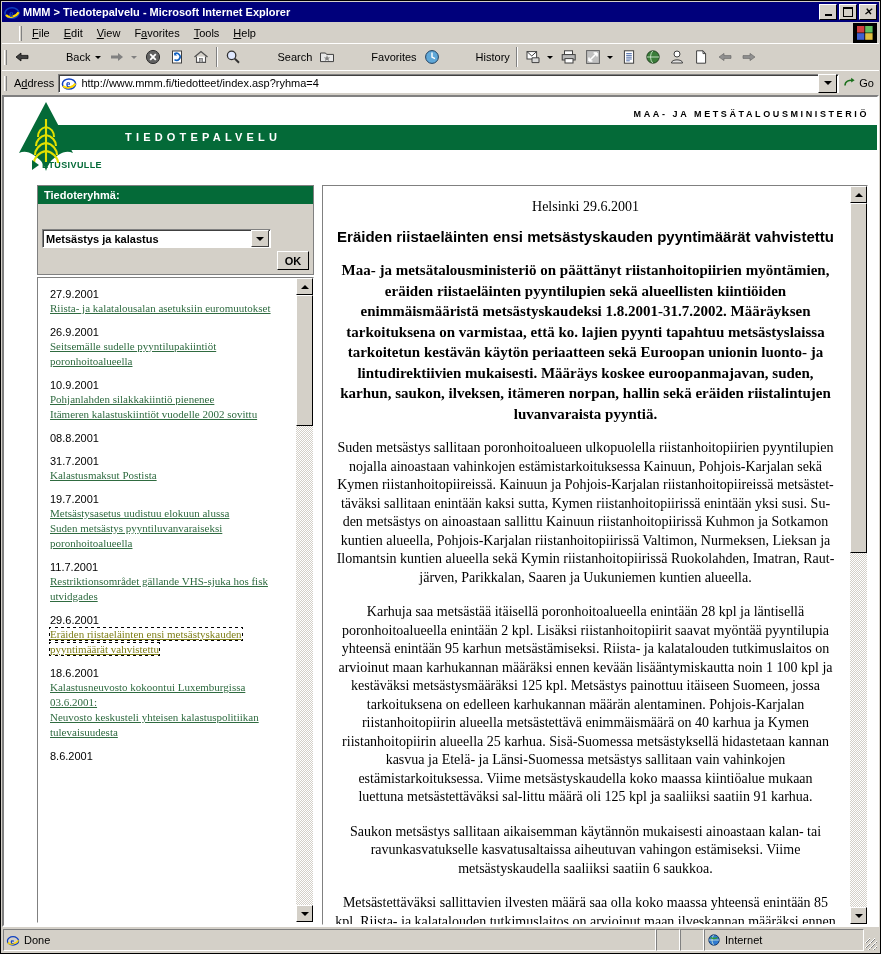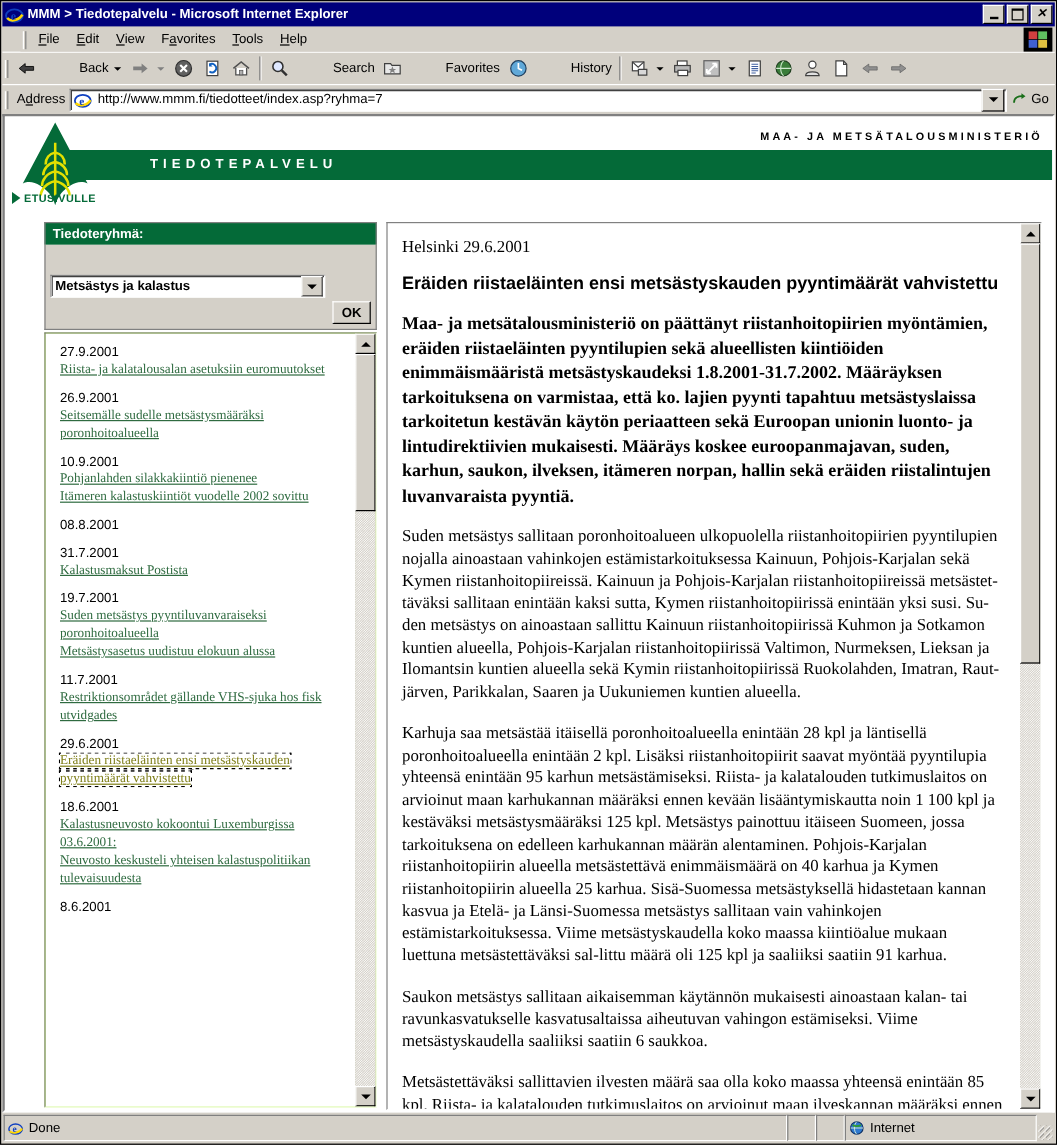--- a/index.html
+++ b/index.html
@@ -158,21 +158,21 @@
     position:absolute;left:68px;top:6px;
     color:#fff;font-weight:bold;font-size:11px;letter-spacing:4.2px;
     font-family:"Liberation Sans",sans-serif;
   }
   .ministry{
     position:absolute;right:8px;top:12px;
     color:#000;font-weight:bold;font-size:9px;letter-spacing:2.6px;
     font-family:"Liberation Sans",sans-serif;
   }
   .etusivulle{
-    position:absolute;left:6px;top:63px;display:flex;align-items:flex-start;gap:3px;
+    position:absolute;left:28px;top:63px;display:flex;align-items:flex-start;gap:3px;
   }
   .etusivulle .tri{
     width:0;height:0;border-top:5px solid transparent;border-bottom:5px solid transparent;
     border-left:7px solid #046a38;
   }
   .etusivulle .txt{
     color:#046a38;font-weight:bold;font-size:9px;letter-spacing:0.4px;
     font-family:"Liberation Sans",sans-serif;
   }
 
@@ -212,21 +212,21 @@
   }
   .okbtn{
     width:32px;height:19px;flex:0 0 32px;background:#d4d0c8;
     border:1px solid;border-color:#fff #000 #000 #fff;
     display:flex;align-items:center;justify-content:center;
     font-size:11px;font-weight:bold;color:#000;box-sizing:border-box;
     font-family:"Liberation Sans",sans-serif;
     margin-top:44px;
   }
   .news-frame{
-    flex:1 1 auto;position:relative;background:#bef264;
+    flex:1 1 auto;position:relative;background:#fef9c3;
     border:1px solid;border-color:#808080 #fff #fff #808080;
     box-sizing:border-box;overflow:hidden;margin-top:2px;margin-bottom:2px;
   }
   .news-inner{
     position:absolute;left:0;top:0;right:17px;bottom:0;overflow:hidden;
     padding:9px 4px 0 12px;box-sizing:border-box;background:#fff;
   }
   .news-item{margin-bottom:9px;}
   .news-date{
     font-size:11px;color:#000;font-family:"Liberation Sans",sans-serif;line-height:14px;
@@ -239,21 +239,21 @@
     color:#7f7f18;outline:1px dotted #000;outline-offset:0px;
     display:inline;
   }
   .news-links .act-wrap{display:block;}
 
   
   .right-col{
     flex:1 1 auto;margin:0 9px 0 8px;position:relative;
     background:#fff;
     border:1px solid;border-color:#808080 #fff #fff #808080;
-    box-sizing:border-box;overflow:hidden;
+    box-sizing:border-box;overflow:hidden;text-align:center;
   }
   .article{
     position:absolute;left:0;top:0;right:17px;bottom:0;overflow:hidden;
     padding:13px 14px 0 12px;box-sizing:border-box;
   }
   .art-place{
     font-family:"Liberation Serif","DejaVu Serif",serif;font-size:14px;color:#000;
     margin-bottom:13px;
   }
   .art-title{
@@ -511,21 +511,21 @@
     <span class="grip"></span>
     <span class="addr-label">A<u>d</u>dress</span>
     <span class="addr-field">
       <span>
         <svg class="ie-e-glyph" viewBox="0 0 16 16">
           <ellipse cx="8" cy="9" rx="6.6" ry="5" fill="none" stroke="#1040c0" stroke-width="1.5"></ellipse>
           <path d="M2 11 C5 14 12 12.8 14.4 8.4" fill="none" stroke="#ffd700" stroke-width="2"></path>
           <text x="5" y="12.4" font-size="9.5" font-weight="bold" fill="#1040c0" font-family="serif">e</text>
         </svg>
       </span>
-      <span class="addr-text">http://www.mmm.fi/tiedotteet/index.asp?ryhma=7</span>
+      <span class="addr-text">http://www.mmm.fi/tiedotteet/index.asp?ryhma=4</span>
       <span class="addr-drop">
           <i class="tri"></i>
         </span>
     </span>
     <span class="go-btn">
       <svg width="14" height="14" viewBox="0 0 14 14">
         <path d="M2 9.6 C2 5 6 4 9.6 4.2" fill="none" stroke="#1a6f1a" stroke-width="1.5"></path>
         <path d="M8.2 1.8 L11.6 4.2 L8.2 6.6 Z" fill="#1a6f1a"></path>
       </svg>
       <span>Go</span>
@@ -581,21 +581,21 @@
             <div class="news-inner" id="news-list">
                 <div class="news-item">
                   <div class="news-date">27.9.2001</div>
                   <div class="news-links">
                     <a>Riista- ja kalatalousalan asetuksiin euromuutokset</a>
                   </div>
                 </div>
                 <div class="news-item">
                   <div class="news-date">26.9.2001</div>
                   <div class="news-links">
-                    <a>Seitsemälle sudelle metsästysmääräksi poronhoitoalueella</a>
+                    <a>Seitsemälle sudelle pyyntilupakiintiöt poronhoitoalueella</a>
                   </div>
                 </div>
                 <div class="news-item">
                   <div class="news-date">10.9.2001</div>
                   <div class="news-links">
                     <a>Pohjanlahden silakkakiintiö pienenee</a>
                     <a>Itämeren kalastuskiintiöt vuodelle 2002 sovittu</a>
                   </div>
                 </div>
                 <div class="news-item">
@@ -603,22 +603,22 @@
                 </div>
                 <div class="news-item">
                   <div class="news-date">31.7.2001</div>
                   <div class="news-links">
                     <a>Kalastusmaksut Postista</a>
                   </div>
                 </div>
                 <div class="news-item">
                   <div class="news-date">19.7.2001</div>
                   <div class="news-links">
+                    <a>Metsästysasetus uudistuu elokuun alussa</a>
                     <a>Suden metsästys pyyntiluvanvaraiseksi poronhoitoalueella</a>
-                    <a>Metsästysasetus uudistuu elokuun alussa</a>
                   </div>
                 </div>
                 <div class="news-item">
                   <div class="news-date">11.7.2001</div>
                   <div class="news-links">
                     <a>Restriktionsområdet gällande VHS-sjuka hos fisk utvidgades</a>
                   </div>
                 </div>
                 <div class="news-item">
                   <div class="news-date">29.6.2001</div>

